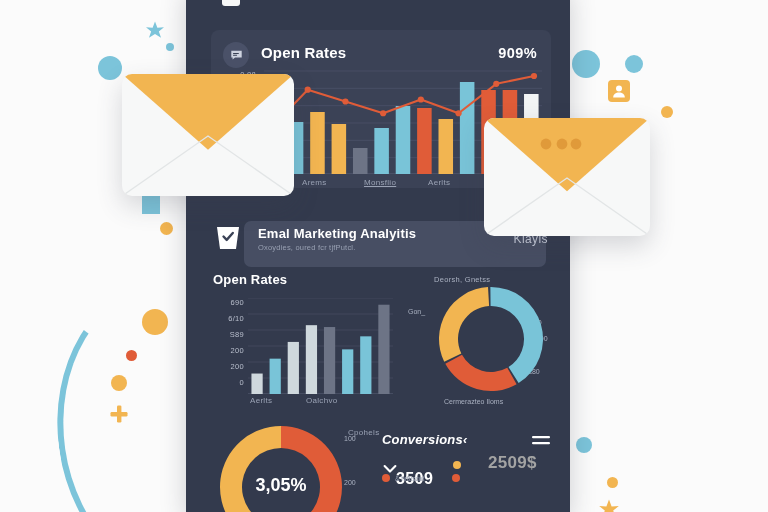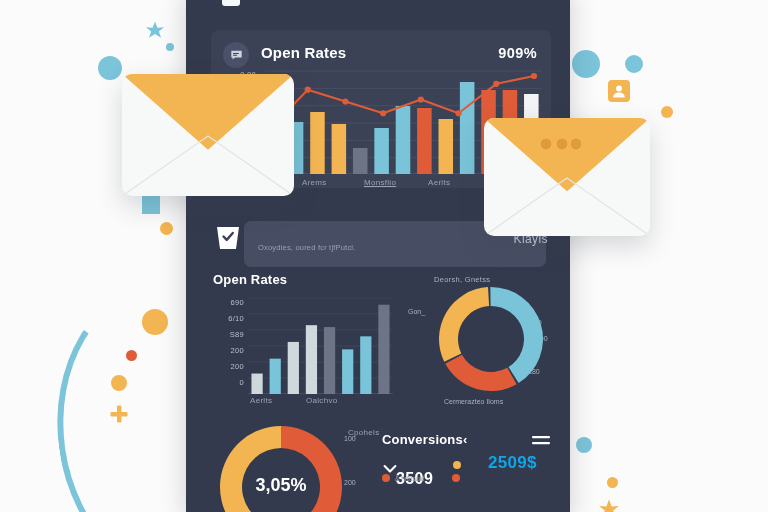--- a/index.html
+++ b/index.html
@@ -171,20 +171,21 @@
       <span class="cat-lbl" style="position:absolute;left:226px;">Fore</span>
     </div>
 
     <div style="position:absolute;left:58px;top:229px;width:302px;height:46px;background:#474e63;border-radius:7px;"></div>
     <div style="position:absolute;left:27px;top:231px;width:30px;height:30px;">
       <svg width="30" height="30" viewBox="0 0 30 30">
         <path d="M4 4 H26 L23 26 H7 Z" fill="#ffffff"></path>
         <path d="M10.5 13.5 l3.2 3.4 L19.8 10" stroke="#3b4256" stroke-width="2.4" fill="none" stroke-linecap="round" stroke-linejoin="round"></path>
       </svg>
     </div>
+    <div class="card-title" style="position:absolute;left:72px;top:234px;font-size:13px;">Emal Marketing Analyitis</div>
     <div style="position:absolute;left:72px;top:251px;font-size:7.5px;color:#98a0b2;letter-spacing:.2px;">Oxoydies, oured fcr  tjfPutcl.</div>
     <div style="position:absolute;right:22px;top:240px;font-size:12px;color:#c8cdda;letter-spacing:.4px;">Klayls</div>
 
     <div class="card-title" style="position:absolute;left:27px;top:280px;font-size:13px;">Open Rates</div>
 
     <div style="position:absolute;left:16px;top:306px;width:42px;">
       <div class="tick-lbl" style="height:16px;text-align:right;">690</div>
       <div class="tick-lbl" style="height:16px;text-align:right;">6/10</div>
       <div class="tick-lbl" style="height:16px;text-align:right;">S89</div>
       <div class="tick-lbl" style="height:16px;text-align:right;">200</div>
@@ -231,38 +232,38 @@
 
     <svg id="donut2" style="position:absolute;left:32px;top:432px;width:126px;height:126px;" viewBox="0 0 126 126">
         <path d="M 63.00000000000001 2 A 61 61 0 0 1 78.17008311705615 122.0835728288465 L 72.69890559942934 100.77474328401661 A 39 39 0 0 0 63 24 Z" fill="#e05c38"></path>
         <path d="M 78.17008311705615 122.0835728288465 A 61 61 0 0 1 47.82991688294387 122.0835728288465 L 53.30109440057067 100.77474328401661 A 39 39 0 0 0 72.69890559942934 100.77474328401661 Z" fill="#79c4d8"></path>
         <path d="M 47.82991688294387 122.0835728288465 A 61 61 0 0 1 62.999999999999986 2 L 62.99999999999999 24 A 39 39 0 0 0 53.30109440057067 100.77474328401661 Z" fill="#f2b551"></path>
       </svg>
     <div style="position:absolute;left:32px;top:483px;width:126px;text-align:center;color:#fff;font-size:18px;font-weight:bold;">3,05%</div>
     <div style="position:absolute;left:158px;top:443px;font-size:7px;color:#aab1c1;">100</div>
     <div style="position:absolute;left:158px;top:487px;font-size:7px;color:#aab1c1;">200</div>
 
-    <div class="card-title" style="position:absolute;left:196px;top:440px;font-size:13px;">Conversions‹</div>
+    <div class="card-title" style="position:absolute;left:196px;top:440px;font-size:13px;font-style:italic;">Conversions‹</div>
     <div style="position:absolute;right:20px;top:441px;width:18px;height:12px;">
       <svg width="18" height="12" viewBox="0 0 18 12">
         <rect x="0" y="1" width="18" height="2.3" rx="1.1" fill="#ffffff"></rect>
         <rect x="0" y="7" width="18" height="2.3" rx="1.1" fill="#ffffff"></rect>
       </svg>
     </div>
     <div style="position:absolute;left:197px;top:468px;width:14px;height:10px;">
       <svg width="14" height="10" viewBox="0 0 14 10">
         <path d="M1.6 2 L7 7.6 L12.4 2" stroke="#ffffff" stroke-width="2.1" fill="none" stroke-linecap="round" stroke-linejoin="round"></path>
       </svg>
     </div>
     <div style="position:absolute;left:210px;top:462px;color:#ffffff;font-size:16px;font-weight:bold;letter-spacing:.4px;margin-top:16px;">3509</div>
     <div class="dot" style="position:absolute;left:267px;top:469px;width:8px;height:8px;background:#f2b551;"></div>
     <div class="dot" style="position:absolute;left:196px;top:482px;width:8px;height:8px;background:#e05c38;"></div>
     <div class="dot" style="position:absolute;left:266px;top:482px;width:8px;height:8px;background:#e05c38;"></div>
     <div class="tiny" style="position:absolute;left:209px;top:483px;">&amp;  hrtuscot</div>
-    <div style="position:absolute;left:302px;top:461px;color:#0ea5e9;font-size:17px;font-weight:bold;letter-spacing:.3px;">2509$</div>
+    <div style="position:absolute;left:302px;top:461px;color:#a3a3a3;font-size:17px;font-weight:bold;letter-spacing:.3px;">2509$</div>
 
   </div>
 
   <div class="env" style="left:122px;top:74px;width:172px;height:122px;">
     <div class="body">
       <div class="flap"></div>
       <svg width="172" height="122" viewBox="0 0 172 122" style="position:absolute;left:0;top:0;">
         <path d="M0 122 L86 62 L172 122" stroke="#e2e5e6" stroke-width="1.4" fill="none"></path>
       </svg>
     </div>

